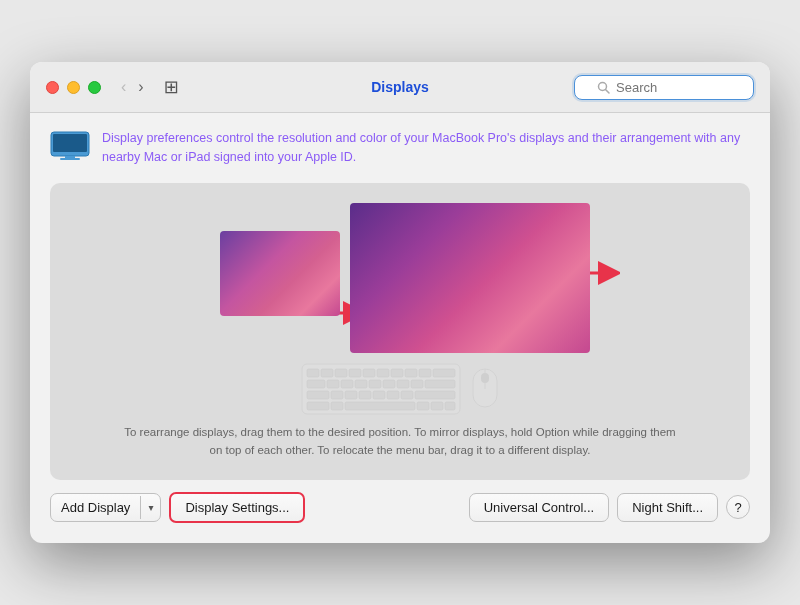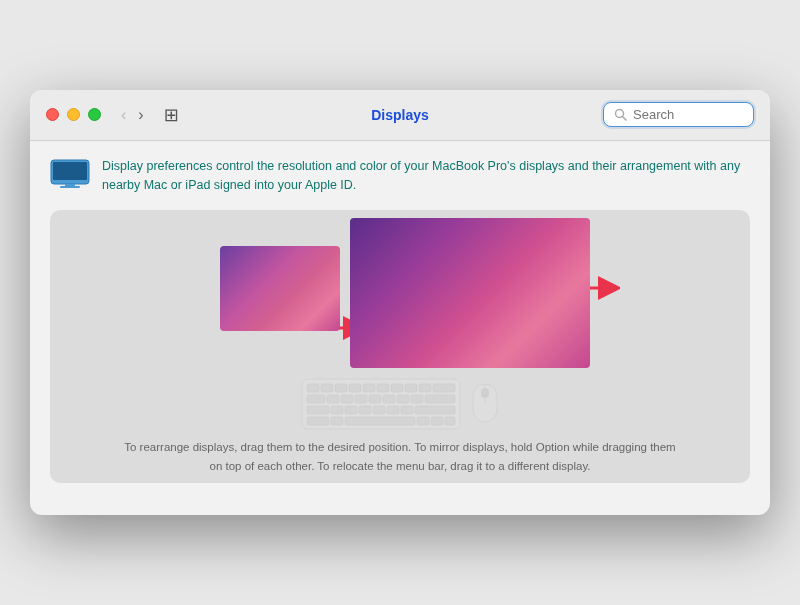--- a/index.html
+++ b/index.html
@@ -82,23 +82,23 @@
       transform: translateX(-50%);
     }
 
     .search-box {
       margin-left: auto;
       display: flex;
       align-items: center;
       background: white;
       border: 1.5px solid #4a90d9;
       border-radius: 8px;
-      padding: 4px 10px;
+      padding: 4px 22px;
       gap: 6px;
-      width: 151px;
+      width: 180px;
       box-shadow: 0 0 0 2px rgba(74,144,217,0.2);
     }
 
     .search-icon-svg {
       color: #aaa;
       font-size: 13px;
       flex-shrink: 0;
     }
 
     .search-input {
@@ -125,29 +125,29 @@
 
     .display-icon {
       width: 40px;
       height: 30px;
       flex-shrink: 0;
       margin-top: 2px;
     }
 
     .info-text {
       font-size: 12.5px;
-      color: #0f766e;
+      color: #8b5cf6;
       line-height: 1.5;
     }
 
     
     .display-panel {
       background: #dcdcdc;
       border-radius: 10px;
-      padding: 8px;
+      padding: 20px;
       margin-bottom: 12px;
       display: flex;
       flex-direction: column;
       align-items: center;
       min-height: 220px;
       position: relative;
       justify-content: center;
     }
 
     .displays-container {
@@ -402,15 +402,33 @@
         <svg class="mouse-svg" width="28" height="44" viewBox="0 0 28 44">
           <rect x="2" y="2" width="24" height="38" rx="12" fill="#e0e0e0" stroke="#ccc" stroke-width="1"></rect>
           <line x1="14" y1="2" x2="14" y2="22" stroke="#ccc" stroke-width="1"></line>
           <rect x="10" y="6" width="8" height="10" rx="4" fill="#c8c8c8"></rect>
         </svg>
       </div>
 
       <p class="instruction-text">To rearrange displays, drag them to the desired position. To mirror displays, hold Option while dragging them on top of each other. To relocate the menu bar, drag it to a different display.</p>
     </div>
 
+    <div class="toolbar">
+
+      <button class="btn btn-add-display" style="display:flex;align-items:center;padding:0;border-radius:7px;border:1px solid #c0c0c0;background:linear-gradient(to bottom,#fafafa,#f0f0f0);">
+        <span style="padding:6px 10px;font-size:13px;">Add Display</span>
+        <span style="padding:6px 7px;border-left:1px solid #c0c0c0;font-size:10px;color:#555;">▾</span>
+      </button>
+
+      <button class="btn btn-display-settings">Display Settings...</button>
+
+      <div class="spacer"></div>
+
+      <button class="btn">Universal Control...</button>
+
+      <button class="btn">Night Shift...</button>
+
+      <button class="btn btn-question">?</button>
+
+    </div>
 
   </div>
 </div>
 
 </body></html>

